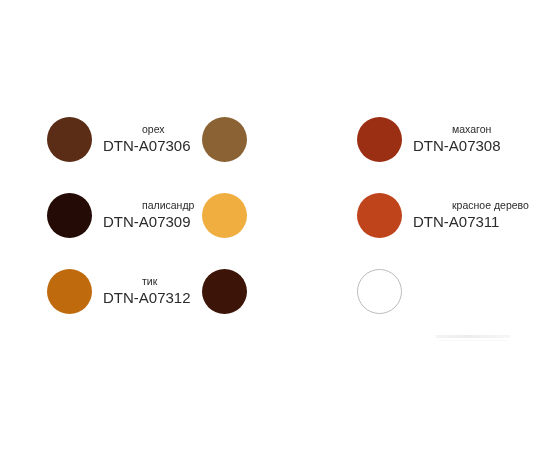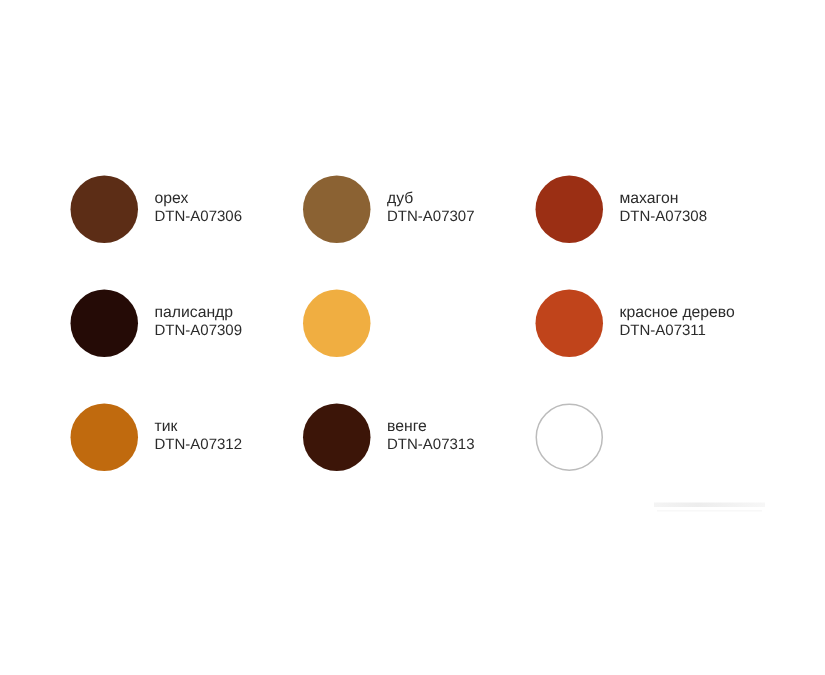--- a/index.html
+++ b/index.html
@@ -56,24 +56,25 @@
     display: flex;
     flex-direction: column;
     justify-content: center;
     line-height: 1.28;
   }
 
   .swatch-name {
     font-size: 10.5px;
     color: #2b2b2b;
     white-space: nowrap;
+    margin-left: 39px;
   }
 
   .swatch-code {
-    font-size: 10px;
+    font-size: 15px;
     color: #2b2b2b;
     white-space: nowrap;
   }
 
   .artifact-line {
     position: absolute;
     left: 436px;
     top: 335px;
     width: 74px;
     height: 3px;
@@ -98,24 +99,20 @@
     <div class="swatch-item">
       <span class="swatch-dot" style="background-color: rgb(92, 45, 22);"></span>
       <span class="swatch-text">
         <span class="swatch-name">орех</span>
         <span class="swatch-code">DTN-A07306</span>
       </span>
     </div>
 
     <div class="swatch-item">
       <span class="swatch-dot" style="background-color: rgb(139, 98, 51);"></span>
-      <span class="swatch-text">
-        <span class="swatch-name">дуб</span>
-        <span class="swatch-code">DTN-A07307</span>
-      </span>
     </div>
 
     <div class="swatch-item">
       <span class="swatch-dot" style="background-color: rgb(155, 47, 20);"></span>
       <span class="swatch-text">
         <span class="swatch-name">махагон</span>
         <span class="swatch-code">DTN-A07308</span>
       </span>
     </div>
 
@@ -142,24 +139,20 @@
     <div class="swatch-item">
       <span class="swatch-dot" style="background-color: rgb(192, 106, 14);"></span>
       <span class="swatch-text">
         <span class="swatch-name">тик</span>
         <span class="swatch-code">DTN-A07312</span>
       </span>
     </div>
 
     <div class="swatch-item">
       <span class="swatch-dot" style="background-color: rgb(60, 21, 8);"></span>
-      <span class="swatch-text">
-        <span class="swatch-name">венге</span>
-        <span class="swatch-code">DTN-A07313</span>
-      </span>
     </div>
 
     <div class="swatch-item">
       <span class="swatch-dot outlined" style="background-color: rgb(255, 255, 255);"></span>
     </div>
 
   </div>
 
   <div class="artifact-line"></div>
   <div class="artifact-line-2"></div>

